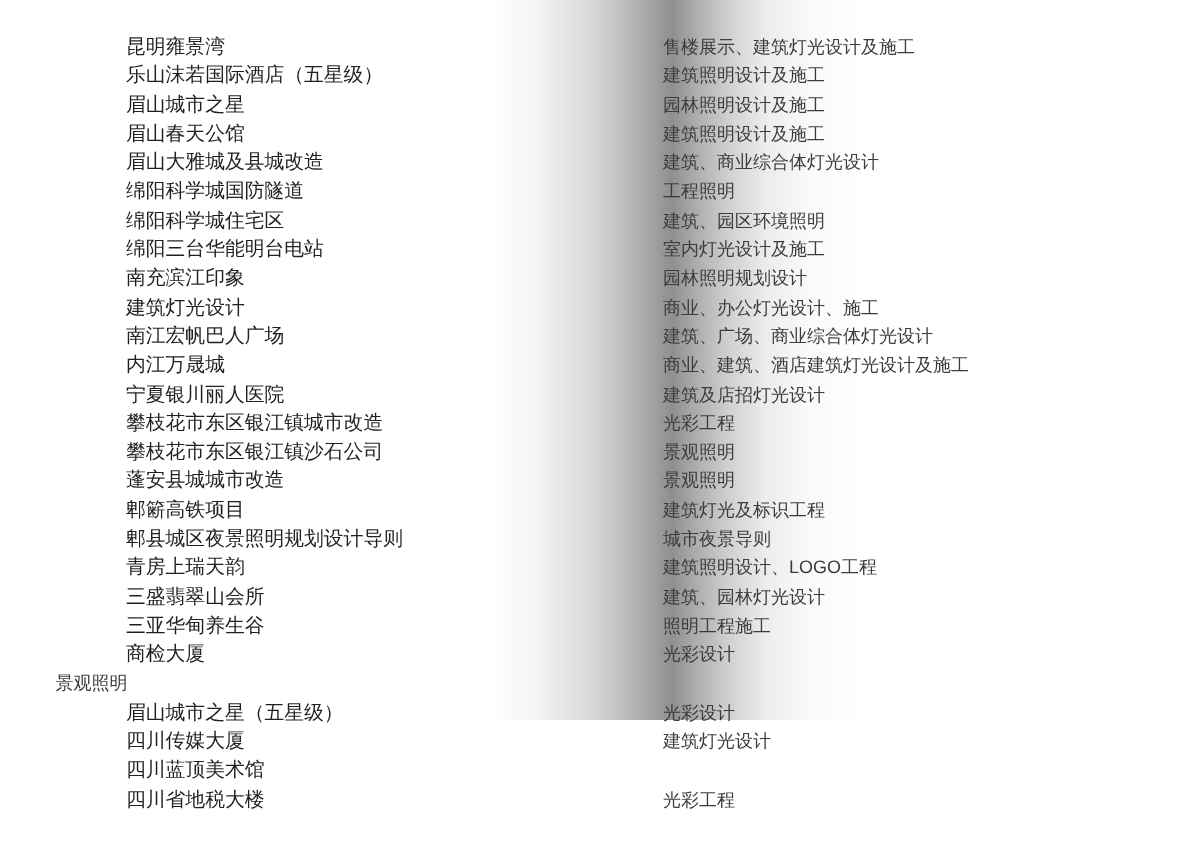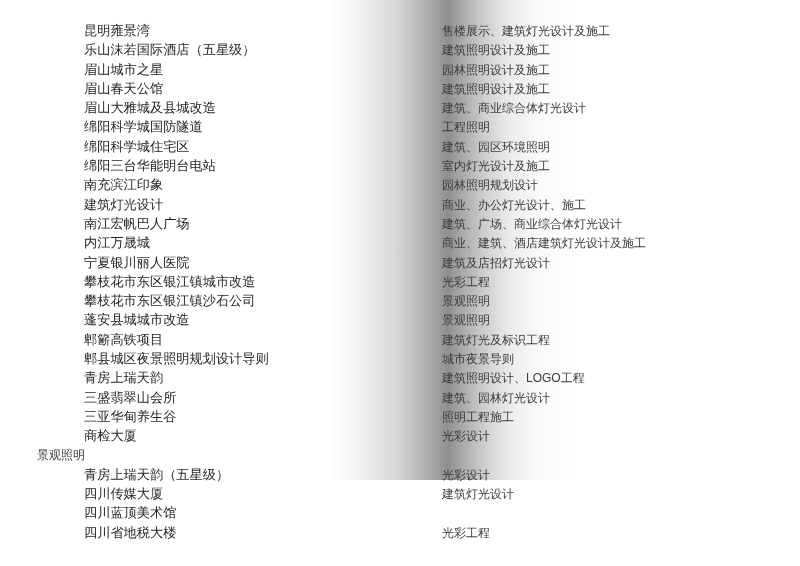--- a/index.html
+++ b/index.html
@@ -153,21 +153,21 @@
       <div class="col-desc">照明工程施工</div>
     </div>
     <div class="row">
       <div class="col-name">商检大厦</div>
       <div class="col-desc">光彩设计</div>
     </div>
     <div class="row">
       <div class="col-desc">景观照明</div>
     </div>
     <div class="row">
-      <div class="col-name">青房上瑞天韵（五星级）</div>
+      <div class="col-name">眉山城市之星（五星级）</div>
       <div class="col-desc">光彩设计</div>
     </div>
     <div class="row">
       <div class="col-name">四川传媒大厦</div>
       <div class="col-desc">建筑灯光设计</div>
     </div>
     <div class="row">
       <div class="col-name">四川蓝顶美术馆</div>
     </div>
     <div class="row">

